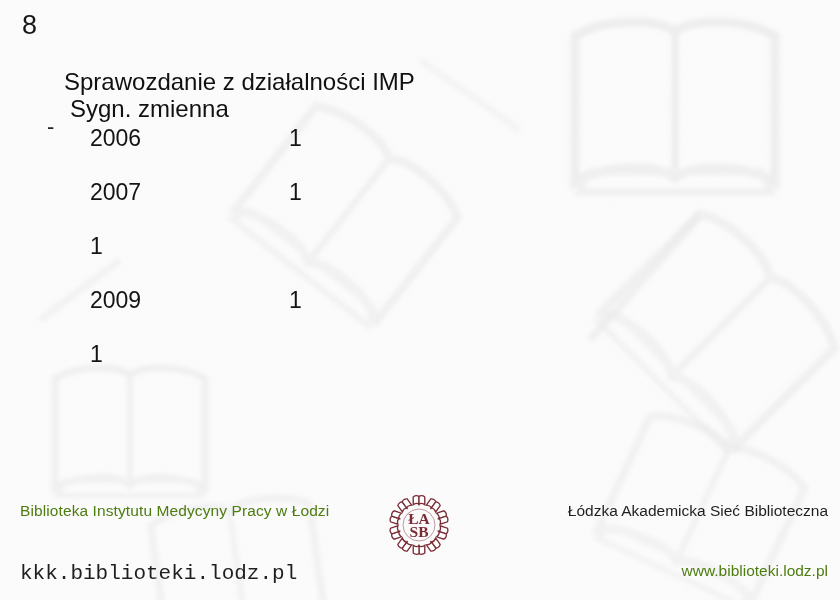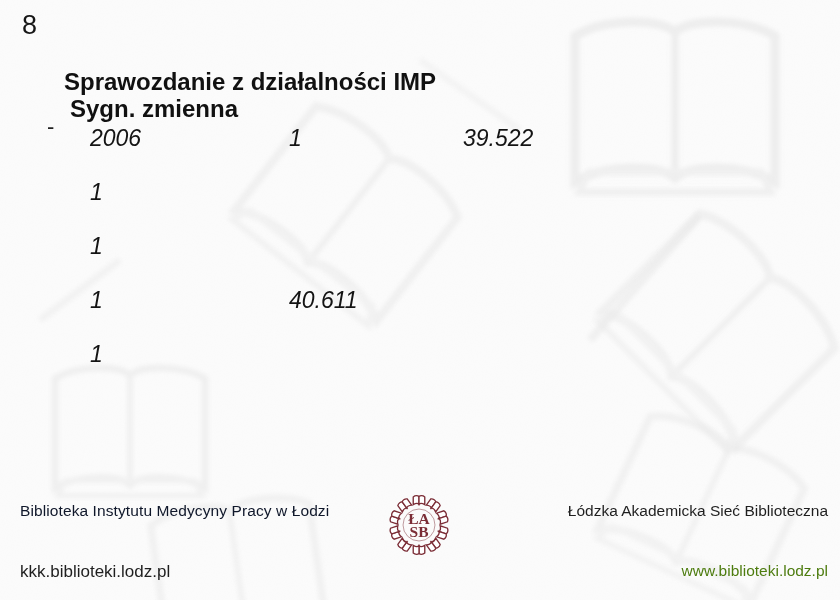--- a/index.html
+++ b/index.html
@@ -4,29 +4,29 @@
 <style>
   html,body{margin:0;padding:0;}
   body{
     width:840px;height:600px;position:relative;overflow:hidden;
     background:#fcfcfc;
     font-family:"Liberation Sans", sans-serif;
     color:#1c1c1c;
   }
   #watermarks{position:absolute;left:0;top:0;width:840px;height:600px;pointer-events:none;}
   .pagenum{position:absolute;left:22px;top:10px;font-size:27px;color:#161616;}
-  .titleblock{position:absolute;left:64px;top:68px;line-height:27px;font-size:24px;color:#111;font-weight:bold;}
+  .titleblock{position:absolute;left:64px;top:68px;line-height:27px;font-size:24px;color:#111;}
   .titleblock .t2{margin-left:6px;}
   .bullet-dash{position:absolute;left:47px;top:114px;font-size:22px;color:#222;}
   .datatable{position:absolute;left:90px;top:122px;width:620px;}
-  .drow{display:grid;grid-template-columns:199px 174px 1fr;height:54px;align-items:start;font-style:italic;}
+  .drow{display:grid;grid-template-columns:199px 174px 1fr;height:54px;align-items:start;}
   .drow span{font-size:23px;line-height:28px;padding-top:2px;color:#141414;}
-  .footer-org-left{position:absolute;left:20px;top:502px;font-size:15.5px;color:#0f172a;letter-spacing:0.1px;}
+  .footer-org-left{position:absolute;left:20px;top:502px;font-size:15.5px;color:#4d7c0f;letter-spacing:0.1px;}
   .footer-org-right{position:absolute;right:12px;top:502px;font-size:15.5px;color:#1f1f1f;}
-  .footer-url-left{position:absolute;left:20px;top:562px;font-size:17px;color:#1f1f1f;}
+  .footer-url-left{position:absolute;left:20px;top:562px;font-size:21px;color:#1f1f1f;font-family:Liberation Mono, monospace;}
   .footer-url-right{position:absolute;right:12px;top:562px;font-size:15.5px;color:#4d7c0f;text-align:right;}
   .logo{position:absolute;left:386px;top:492px;width:66px;height:66px;}
   .logo text{font-family:"Liberation Serif", serif;font-weight:bold;fill:#7b2d36;}
 </style>
 </head>
 <body>
 
 <svg id="watermarks" viewBox="0 0 840 600" xmlns="http://www.w3.org/2000/svg">
   <defs>
     <filter id="paper">
@@ -74,31 +74,31 @@
   <div class="t1">Sprawozdanie z działalności IMP</div>
   <div class="t2">Sygn. zmienna</div>
 </div>
 
 <div class="bullet-dash">-</div>
 
 <div class="datatable">
   <div class="drow">
     <span>2006</span>
     <span>1</span>
-    <span>39.522</span>
   </div>
   <div class="drow">
+    <span>2007</span>
     <span>1</span>
   </div>
   <div class="drow">
     <span>1</span>
   </div>
   <div class="drow">
+    <span>2009</span>
     <span>1</span>
-    <span>40.611</span>
   </div>
   <div class="drow">
     <span>1</span>
   </div>
 </div>
 
 <div class="footer-org-left">Biblioteka Instytutu Medycyny Pracy w Łodzi</div>
 <div class="footer-org-right">Łódzka Akademicka Sieć Biblioteczna</div>
 <div class="footer-url-left">kkk.biblioteki.lodz.pl</div>
 <div class="footer-url-right">www.biblioteki.lodz.pl</div>

